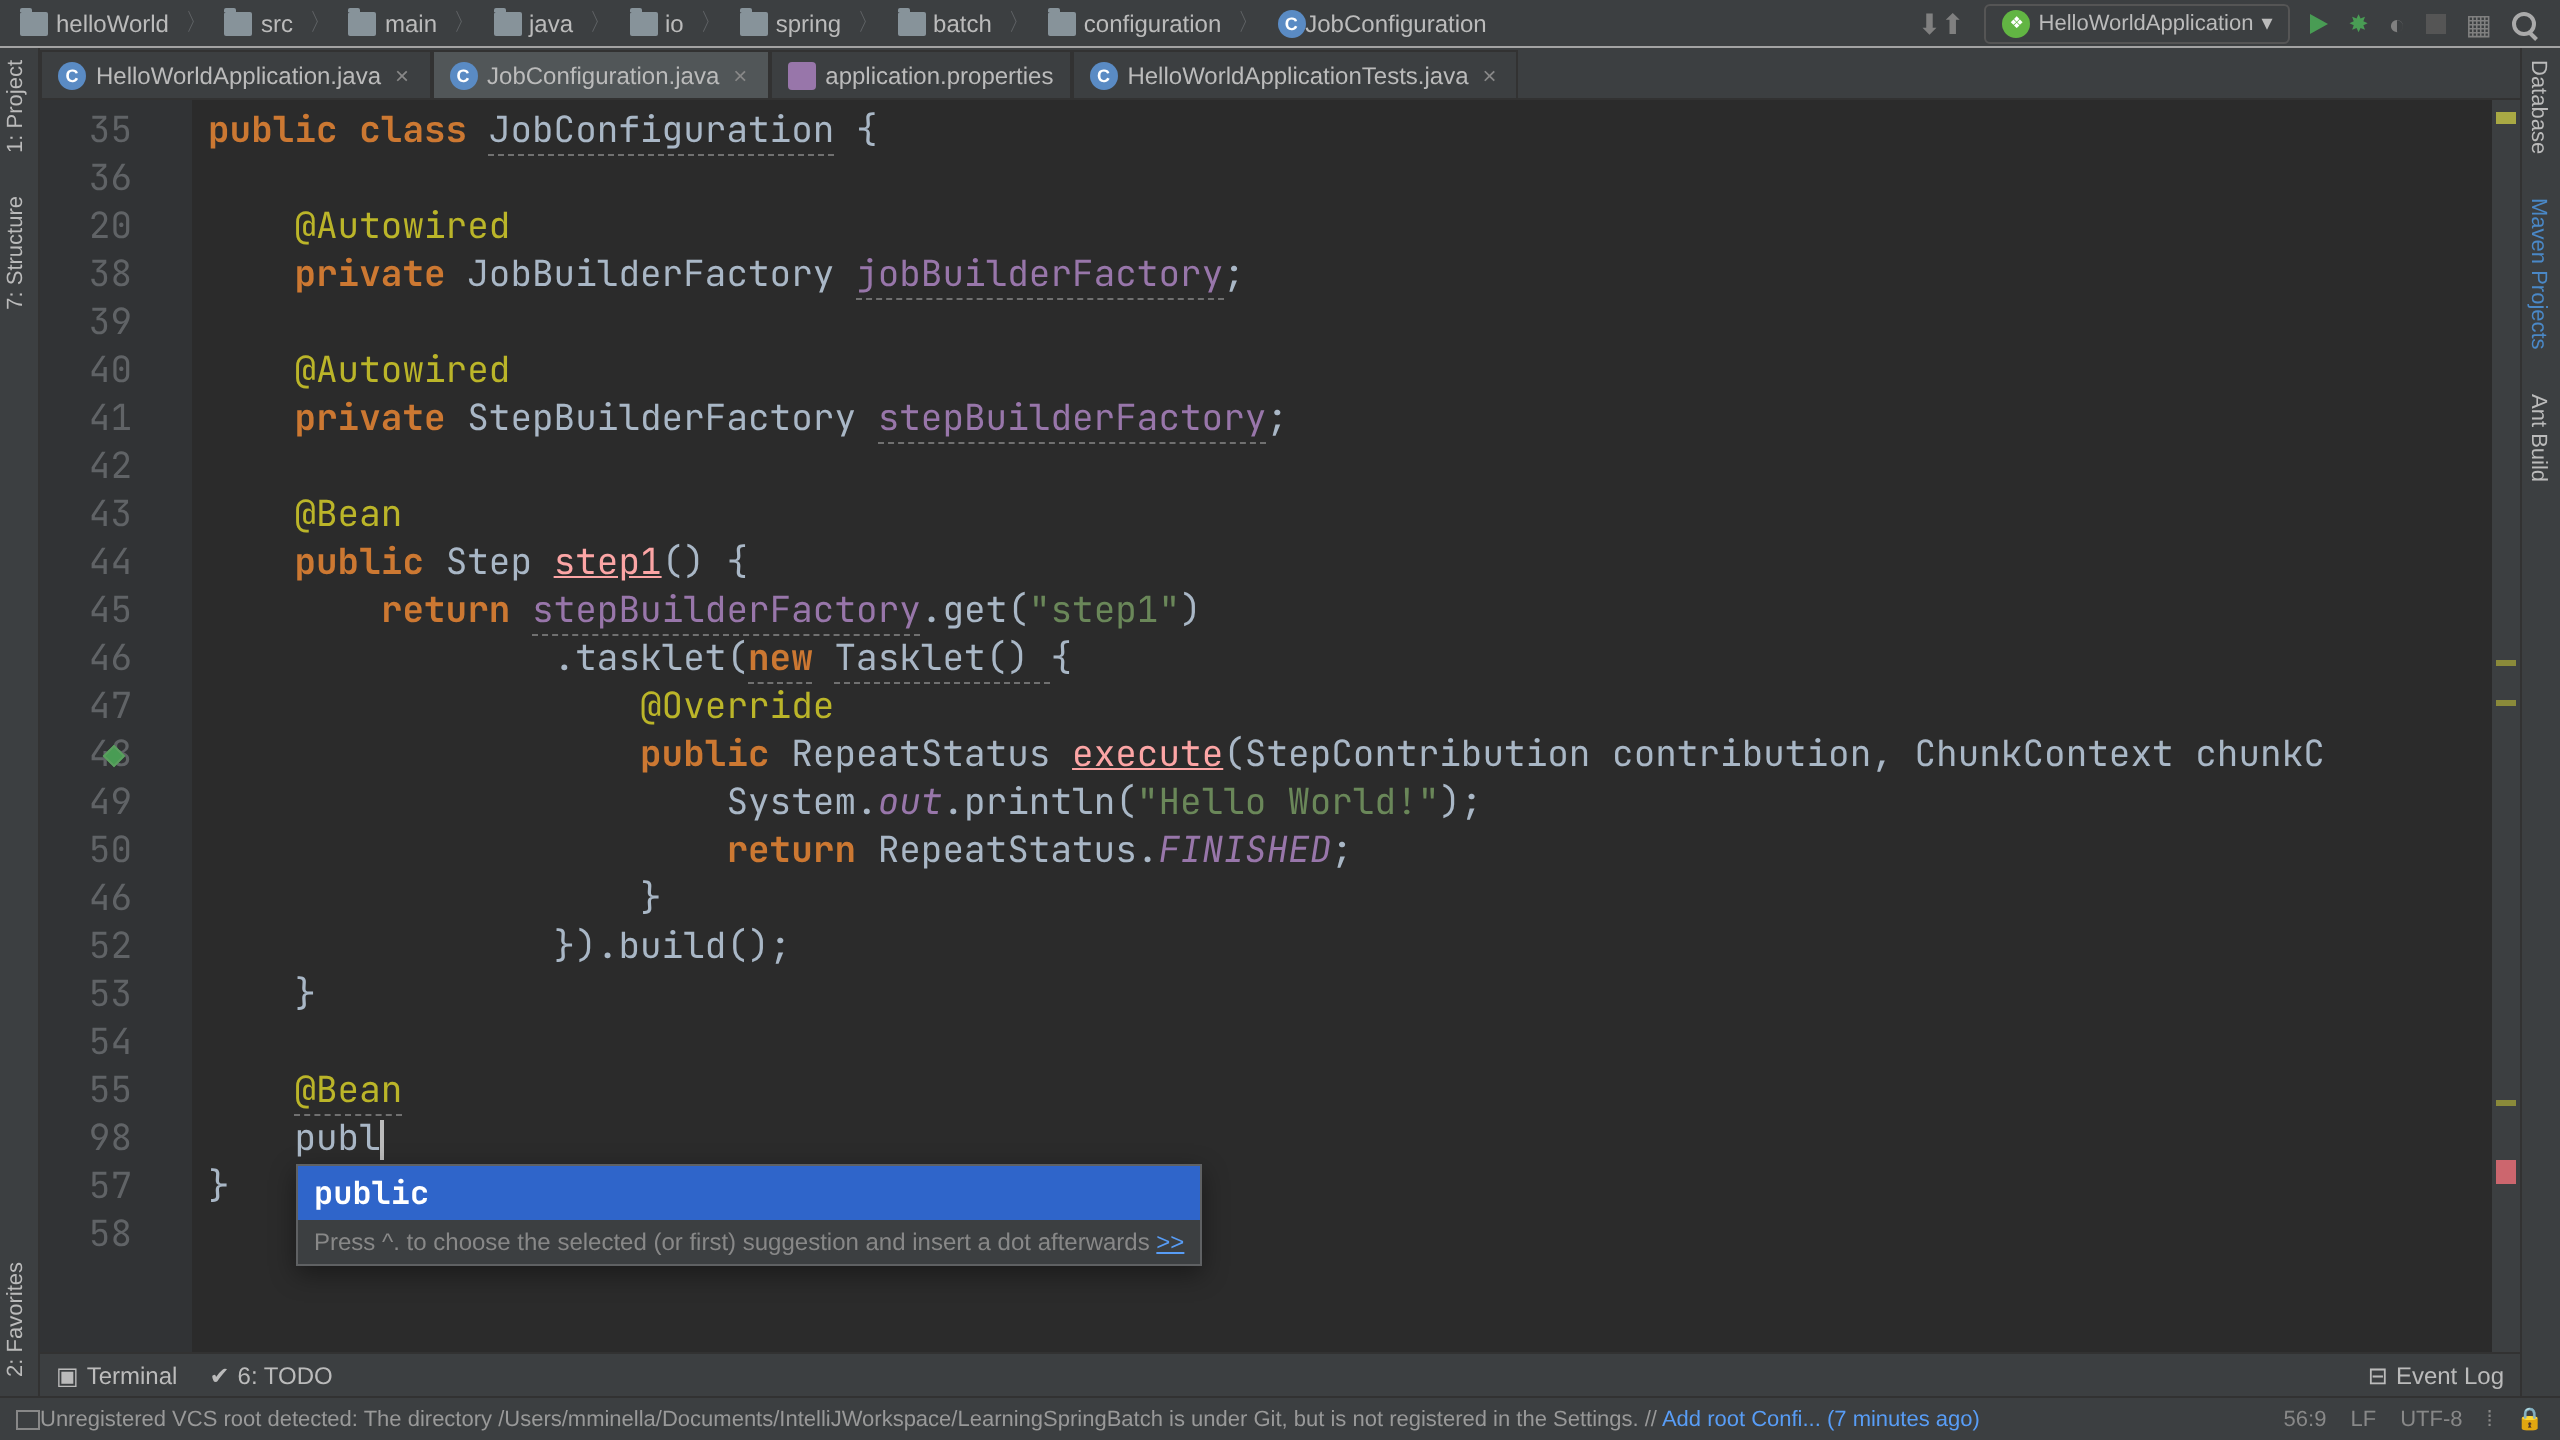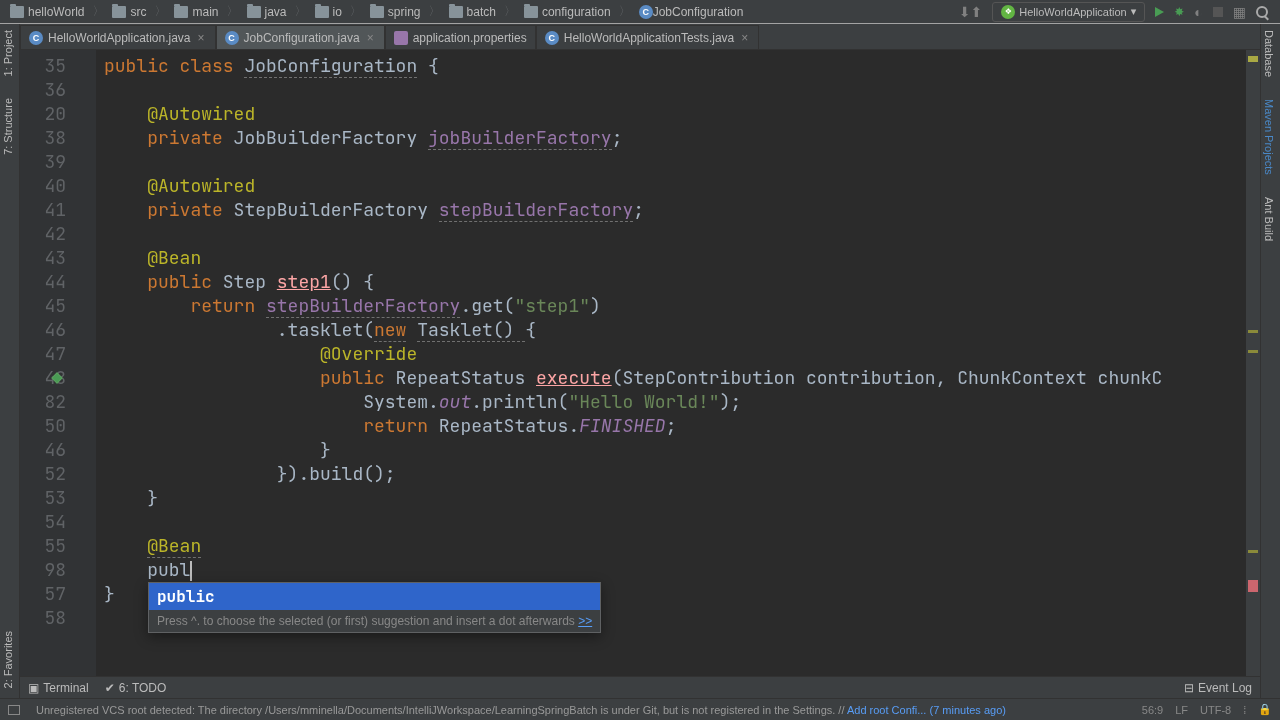--- a/index.html
+++ b/index.html
@@ -26,21 +26,21 @@
 .tab.active { background:#515658; }
 .tab-close { color:#888; font-size:12px; padding:0 2px; cursor:pointer; }
 .leaf-icon { width:14px; height:14px; border-radius:50%; background:#62b543; display:flex; align-items:center; justify-content:center; color:#fff; font-size:8px; }
 .prop-icon { width:14px; height:14px; background:#9876aa; border-radius:2px; }
 
 .editor { position:absolute; left:20px; right:20px; top:50px; bottom:22px; background:#2b2b2b; display:flex; font-family:"JetBrains Mono","Consolas",monospace; font-size:18px; line-height:24px; overflow:hidden; }
 .gutter { width:56px; background:#313335; color:#606366; text-align:right; padding:4px 10px 0 0; user-select:none; }
 .gutter-line { height:24px; }
 .fold-strip { width:20px; background:#313335; }
 .code { flex:1; padding:4px 0 0 8px; white-space:pre; color:#a9b7c6; position:relative; }
-.kw { color:#cc7832; font-weight:normal;margin-top:24px; }
+.kw { color:#cc7832; font-weight:bold;margin-top:24px; }
 .ann { color:#bbb529; }
 .field { color:#9876aa; }
 .str { color:#6a8759; }
 .static-f { color:#9876aa; font-style:italic; }
 .method { color:#fca5a5;text-decoration:underline; }
 .cls { color:#a9b7c6; }
 .underline { border-bottom:1px dashed #707070; padding-bottom:0px; }
 
 .editor-scrollbar { position:absolute; right:20px; top:50px; bottom:22px; width:14px; background:#3c3f41; }
 .scroll-mark { position:absolute; left:2px; right:2px; height:3px; }
@@ -53,21 +53,21 @@
 .comp-hint { padding:4px 8px; font-size:12px; background:#3c3f41; color:#888; font-family:Arial,sans-serif; }
 .comp-hint a { color:#589df6; text-decoration:underline; }
 
 .caret { display:inline-block; width:2px; height:20px; background:#bbb; vertical-align:middle; animation:blink 1s infinite; }
 @keyframes blink { 50% { opacity:0; } }
 
 .status-top { position:absolute; left:20px; right:20px; bottom:22px; height:22px; background:#3c3f41; border-top:1px solid #323232; display:flex; align-items:center; padding:0 8px; justify-content:space-between; font-size:12px; }
 .status-left-items { display:flex; align-items:center; gap:16px; }
 .status-btn { cursor:pointer; color:#bbb; display:flex; align-items:center; gap:4px; }
 
-.status-bar { position:absolute; left:0; right:0; bottom:0; height:22px; background:#3c3f41; border-top:1px solid #323232; display:flex; align-items:center; padding:0 8px; font-size:11px; color:#888;gap:16px; }
+.status-bar { position:absolute; left:0; right:0; bottom:0; height:22px; background:#3c3f41; border-top:1px solid #323232; display:flex; align-items:center; padding:0 8px; font-size:11px; color:#888; }
 .status-msg { flex:1; overflow:hidden; text-overflow:ellipsis; white-space:nowrap; color:#999; }
 .status-right { display:flex; align-items:flex-end; gap:12px; }
 .st-link { color:#589df6; cursor:pointer; }
 .lock-icon { color:#aaa; }
 .tinywin { width:12px; height:10px; border:1px solid #888; display:inline-block; }
 .play-tri { width:0; height:0; border-left:9px solid #499c54; border-top:5px solid transparent; border-bottom:5px solid transparent; }
 .bug { color:#499c54; }
 .stop-sq { width:10px; height:10px; background:#555; }
 .search-ic { width:12px; height:12px; border:2px solid #aaa; border-radius:50%; position:relative; }
 .search-ic::after { content:""; position:absolute; width:5px; height:2px; background:#aaa; bottom:-3px; right:-3px; transform:rotate(45deg); }
@@ -179,21 +179,21 @@
       <div class="gutter-line">39</div>
       <div class="gutter-line">40</div>
       <div class="gutter-line">41</div>
       <div class="gutter-line">42</div>
       <div class="gutter-line">43</div>
       <div class="gutter-line">44</div>
       <div class="gutter-line">45</div>
       <div class="gutter-line">46</div>
       <div class="gutter-line">47</div>
       <div class="gutter-line">48</div>
-      <div class="gutter-line">82</div>
+      <div class="gutter-line">49</div>
       <div class="gutter-line">50</div>
       <div class="gutter-line">46</div>
       <div class="gutter-line">52</div>
       <div class="gutter-line">53</div>
       <div class="gutter-line">54</div>
       <div class="gutter-line">55</div>
       <div class="gutter-line">98</div>
       <div class="gutter-line">57</div>
       <div class="gutter-line">58</div>
     </div>

